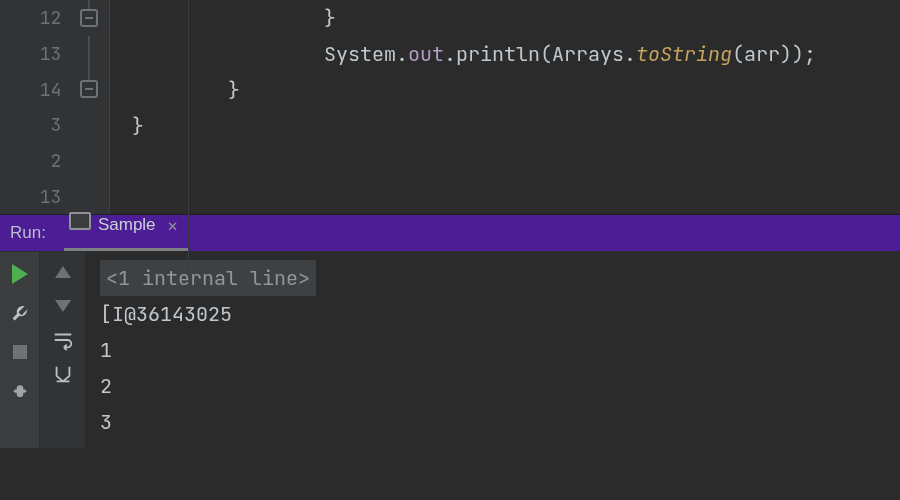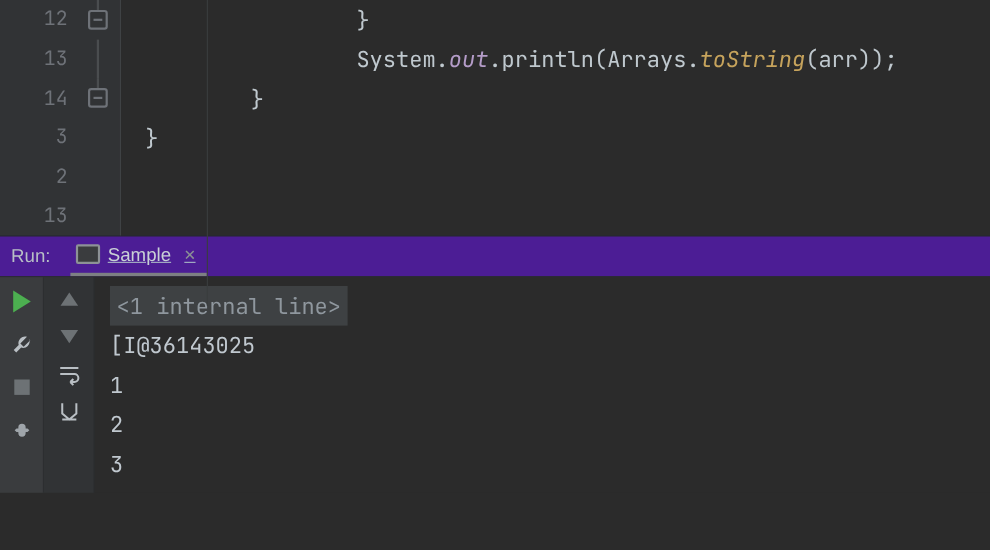--- a/index.html
+++ b/index.html
@@ -79,21 +79,21 @@
     background: #3a3d3f;
   }
   .code-line {
     height: 36px;
     line-height: 36px;
     white-space: pre;
     font-size: 20px;
     padding-left: 22px;
     color: #bfc8ce;
   }
-  .tok-static { color: #b49cc8; font-style: italic; }
+  .tok-static { color: #b49cc8; }
   .tok-method-it { color: #c6a35c; font-style: italic; }
   .tok-default { color: #bfc8ce; }
 
   
   .run-panel {
     height: 222px;
     border-top: 1px solid #1e1f22;
     display: flex;
     flex-direction: column;
     background: #2f3133;
@@ -106,26 +106,25 @@
     border-bottom: 1px solid #2a2c2e;
   }
   .run-label {
     color: #b8bfc6;
     font-family: "Segoe UI", sans-serif;
     font-size: 17px;
     padding: 0 18px 8px 10px;
   }
   .run-tab {
     display: flex;
-    align-items: center;
+    align-items: flex-start;
     height: 36px;
     padding: 0 10px 0 8px;
     border-bottom: 3px solid #7d8083;
     gap: 8px;
-    text-decoration: underline;
   }
   .app-icon {
     width: 18px; height: 14px;
     border: 2px solid #8d9296;
     border-radius: 2px;
     position: relative;
   }
   .app-icon::before {
     content: "";
     position: absolute;

